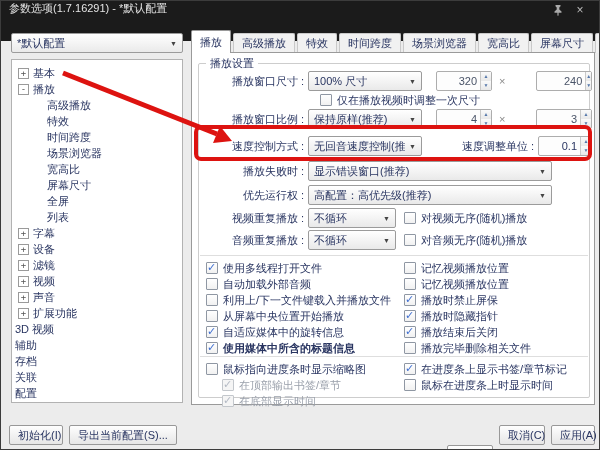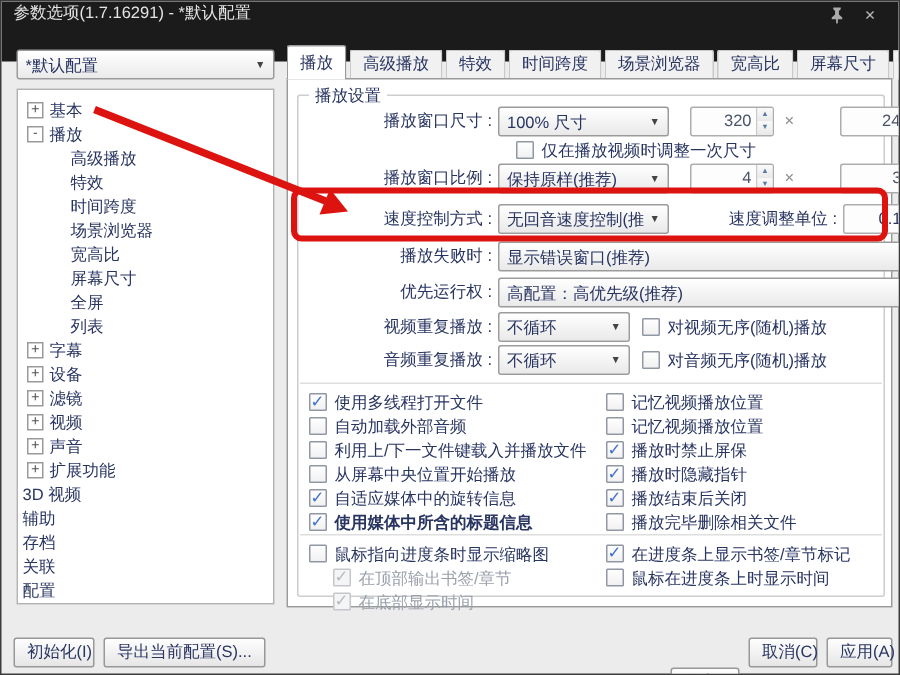--- a/index.html
+++ b/index.html
@@ -42,29 +42,29 @@
   .tab {
     height:20px; line-height:19px; padding:0 8px; margin-right:2px; white-space:nowrap;
     border:1px solid #c9c9c9; border-bottom:none; border-radius:2px 2px 0 0; background:#f1f1f1;
   }
   .tab.active { height:23px; line-height:22px; background:#ffffff; border-color:#9a9a9a; position:relative; z-index:3; }
   
   .content { position:absolute; left:190px; top:27px; width:404px; height:353px; background:#ffffff; border:1px solid #9a9a9a; z-index:2; }
   .groupbox { position:absolute; left:6px; top:10px; width:392px; height:335px; border:1px solid #cdcdcd; border-radius:2px; }
   .legend { position:absolute; left:14px; top:3px; background:#fff; padding:0 4px; z-index:2; }
   .row { position:absolute; left:0; width:404px; height:20px; }
-  .row > * { position:absolute; top:0;margin-left:24px; }
+  .row > * { position:absolute; top:0; }
   .c-lbl { left:0; width:112px; text-align:right; line-height:20px; white-space:nowrap; }
   .dd {
     height:20px; background:linear-gradient(#ffffff,#e9e9e9); border:1px solid #9b9b9b; border-radius:2px;
     display:flex; align-items:center; padding:0 5px;
   }
   .dd .dd-text { flex:1; white-space:nowrap; overflow:hidden; }
   .c-dd { left:116px; width:114px; }
-  .c-dd-wide { left:116px; width:282px; }
+  .c-dd-wide { left:116px; width:244px; }
   .c-dd-sm { left:116px; width:88px; }
   .spin { height:20px; border:1px solid #adadad; border-radius:2px; background:#fdfdfd; display:flex; }
   .spin-val { flex:1; text-align:right; line-height:18px; padding-right:3px; color:#4a5468; }
   .spin-btns { width:11px; border-left:1px solid #c9c9c9; display:flex; flex-direction:column; }
   .spin-btns span { flex:1; font-size:5px; line-height:8px; text-align:center; color:#5577aa; background:linear-gradient(#fafafa,#e8e8e8); }
   .c-spin-a { left:244px; width:56px; }
   .c-x1 { left:307px; line-height:20px; color:#8a8a8a; }
   .c-spin-b { left:344px; width:56px;padding-left:27px; }
   .c-unit-lbl { left:246px; width:96px; text-align:right; line-height:20px; white-space:nowrap; }
   .c-spin-unit { left:346px; width:54px; }

